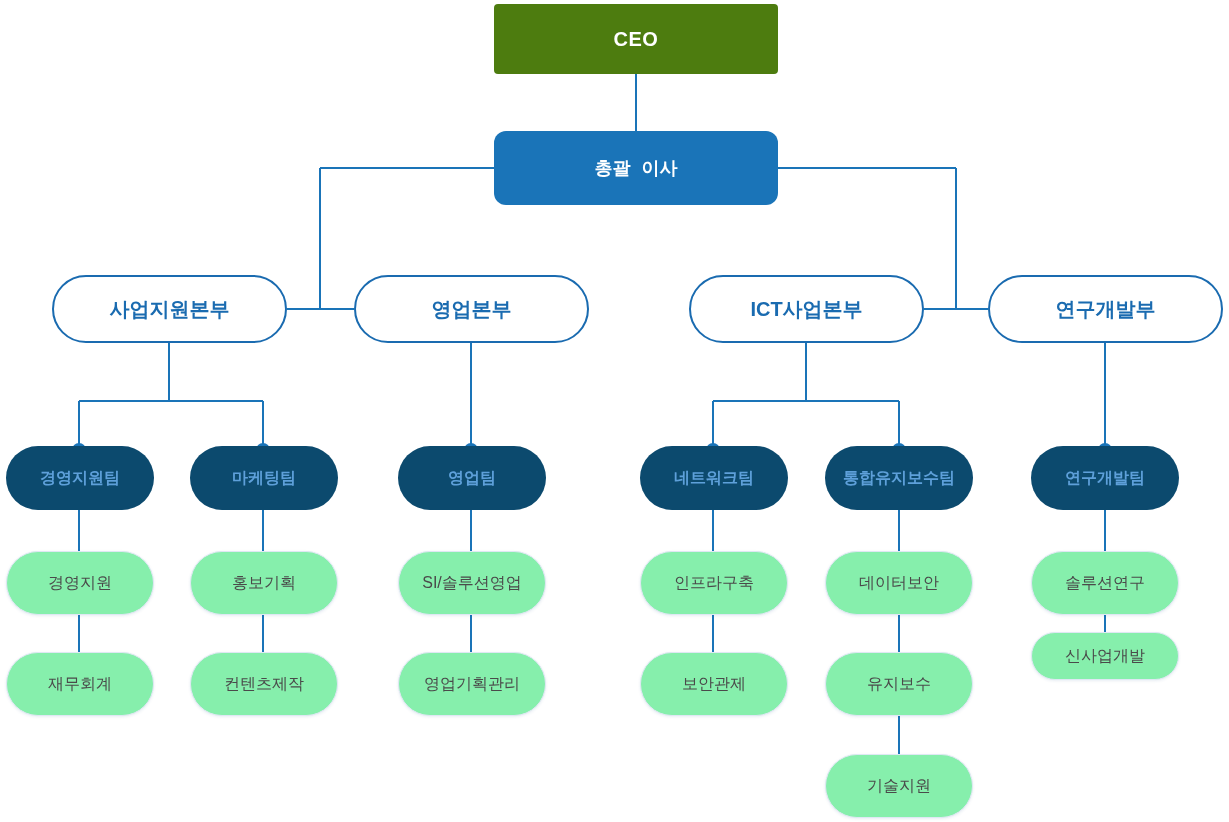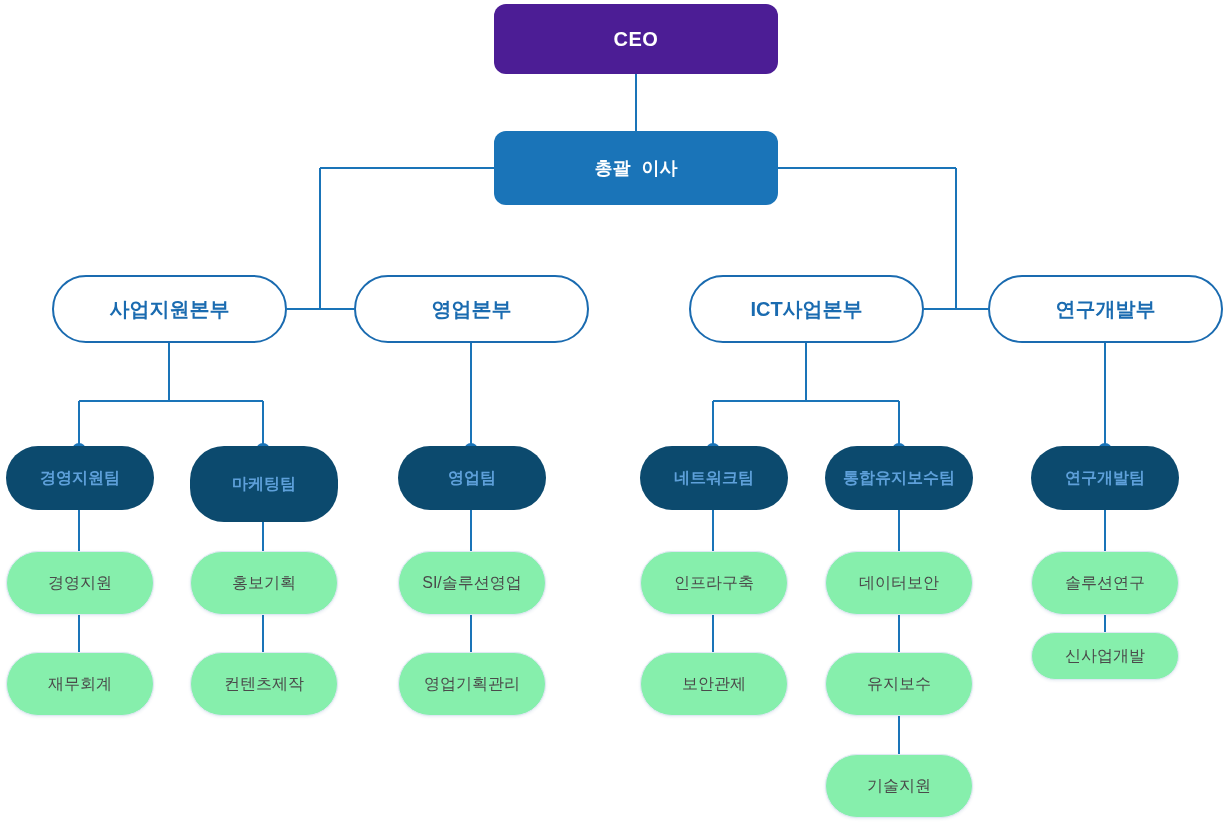--- a/index.html
+++ b/index.html
@@ -32,23 +32,23 @@
     display: flex;
     align-items: center;
     justify-content: center;
     text-align: center;
     white-space: nowrap;
     z-index: 2;
   }
 
   
   .node.lvl-ceo {
-    background: #4c1d95;
+    background: #4d7c0f;
     color: #ffffff;
-    border-radius: 12px;
+    border-radius: 4px;
     font-size: 20px;
     font-weight: bold;
     letter-spacing: 0.5px;
   }
   
   .node.lvl-exec {
     background: #1A74B8;
     color: #ffffff;
     border-radius: 12px;
     font-size: 18px;
@@ -142,21 +142,21 @@
       </div>
       <div class="node lvl-div" style="left: 689px; top: 275px; width: 235px; height: 68px;">
         <span>ICT사업본부</span>
       </div>
       <div class="node lvl-div" style="left: 988px; top: 275px; width: 235px; height: 68px;">
         <span>연구개발부</span>
       </div>
       <div class="node lvl-team" style="left: 6px; top: 446px; width: 148px; height: 64px;">
         <span>경영지원팀</span>
       </div>
-      <div class="node lvl-team" style="left: 190px; top: 446px; width: 148px; height: 76px;">
+      <div class="node lvl-team" style="left: 190px; top: 446px; width: 148px; height: 64px;">
         <span>마케팅팀</span>
       </div>
       <div class="node lvl-team" style="left: 398px; top: 446px; width: 148px; height: 64px;">
         <span>영업팀</span>
       </div>
       <div class="node lvl-team" style="left: 640px; top: 446px; width: 148px; height: 64px;">
         <span>네트워크팀</span>
       </div>
       <div class="node lvl-team" style="left: 825px; top: 446px; width: 148px; height: 64px;">
         <span>통합유지보수팀</span>

